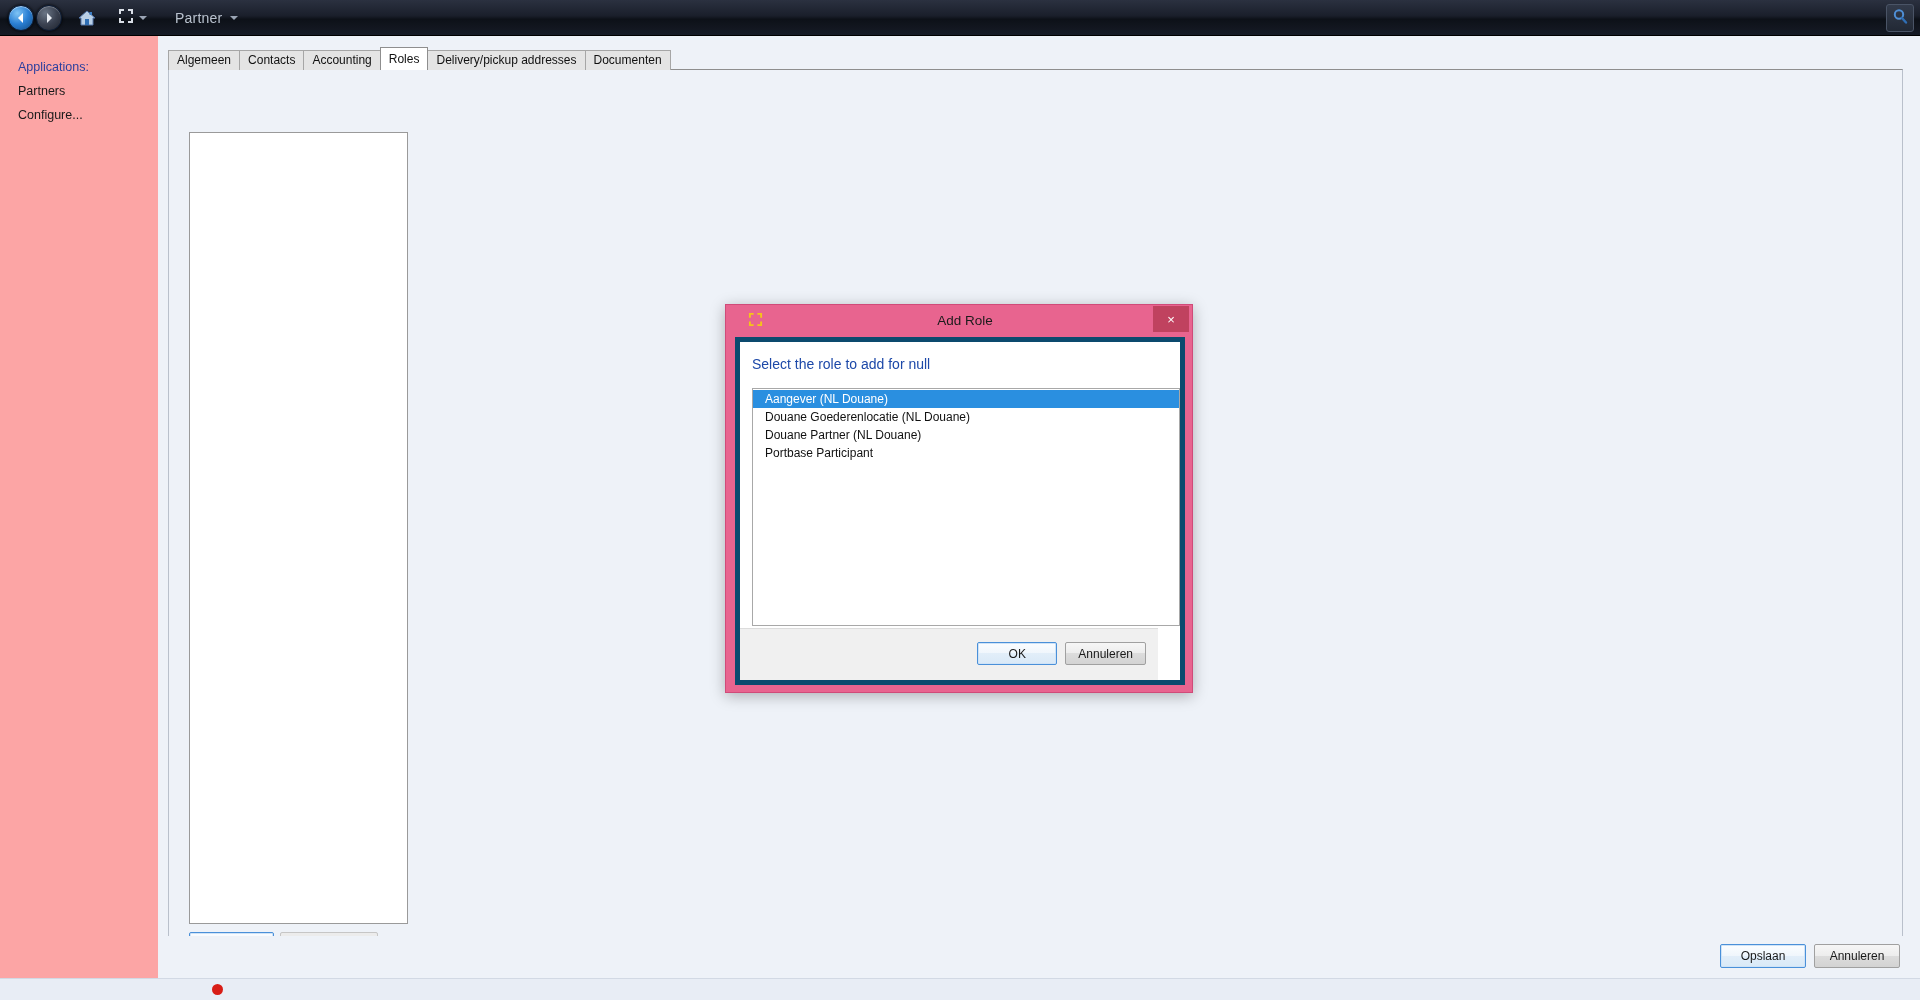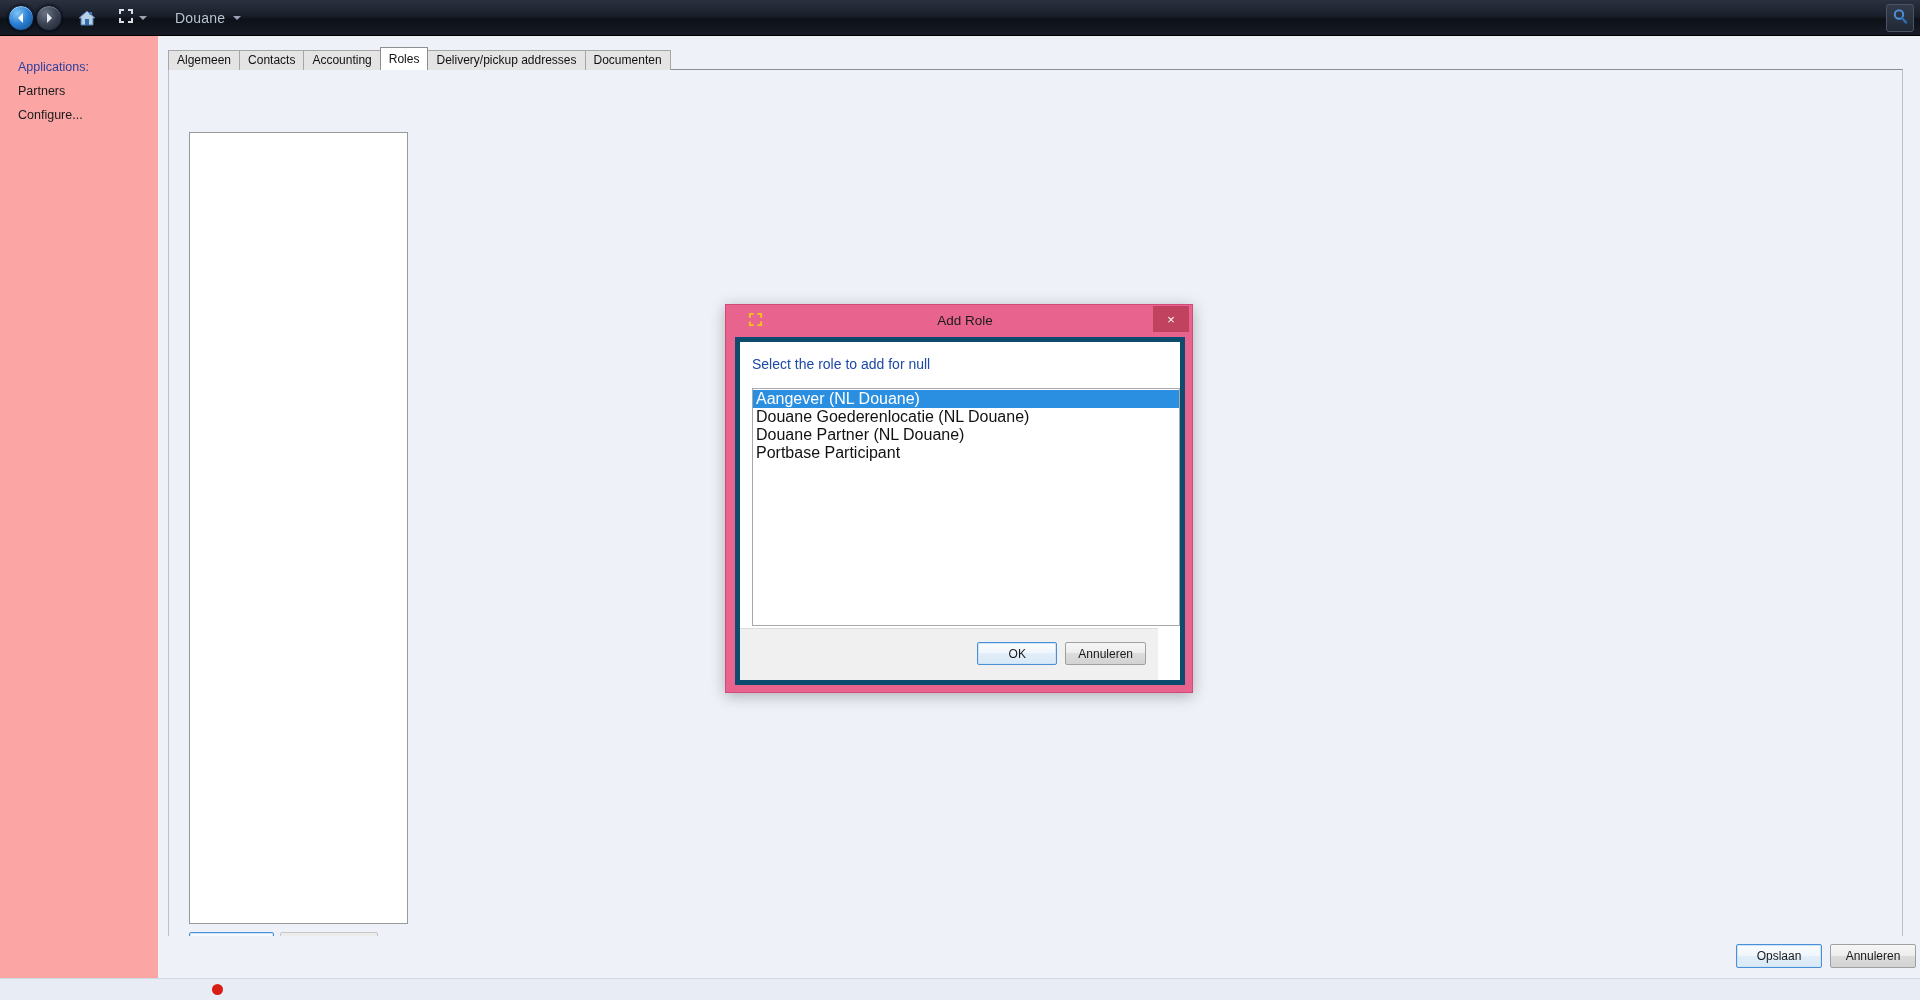--- a/index.html
+++ b/index.html
@@ -174,21 +174,21 @@
 
   
   #bottombar {
     position: absolute;
     left: 158px; top: 936px;
     width: 1762px; height: 42px;
     background: #eef2f8;
   }
   .btnrow-right {
     position: absolute;
-    right: 4px; top: 8px;
+    right: 20px; top: 8px;
     display: flex; gap: 8px;
   }
   .btnrow-right .btn { min-width: 86px; height: 24px; }
 
   #statusline {
     position: absolute;
     left: 0; top: 978px;
     width: 1920px; height: 22px;
     background: #e8edf5;
     border-top: 1px solid #d2d9e4;
@@ -260,22 +260,22 @@
     left: 12px; top: 46px;
     width: 428px; height: 238px;
     background: #ffffff;
     border: 1px solid #a8a8a8;
     overflow: hidden;
     padding-top: 1px;
   }
   .dlg-list-item {
     height: 18px;
     line-height: 18px;
-    font-size: 16px;
-    padding-left: 3px;
+    font-size: 12px;
+    padding-left: 12px;
     color: #111;
     white-space: nowrap;
   }
   .dlg-list-item.selected {
     background: #2a8fe0;
     color: #ffffff;
   }
   #dlg-footer {
     position: absolute;
     left: 0; bottom: 0;
@@ -324,21 +324,21 @@
         <path d="M1 1 h5 v2 h-3 v3 h-2 z" fill="#d9dee6"></path>
         <path d="M15 1 h-5 v2 h3 v3 h2 z" fill="#d9dee6"></path>
         <path d="M1 15 h5 v-2 h-3 v-3 h-2 z" fill="#d9dee6"></path>
         <path d="M15 15 h-5 v-2 h3 v-3 h2 z" fill="#d9dee6"></path>
       </svg>
     </span>
     <span class="caret-down"></span>
   </div>
 
   <div class="menu-item">
-    <span class="tb-label">Douane</span>
+    <span class="tb-label">Partner</span>
     <span class="caret-down"></span>
   </div>
 
   <div id="search-btn">
     <span>
       <svg width="17" height="17" viewBox="0 0 17 17">
         <circle cx="7" cy="6.5" r="4.2" fill="none" stroke="#4f8fd6" stroke-width="2"></circle>
         <line x1="10" y1="10" x2="14" y2="14.5" stroke="#2f6fb5" stroke-width="2.4" stroke-linecap="round"></line>
       </svg>
     </span>

